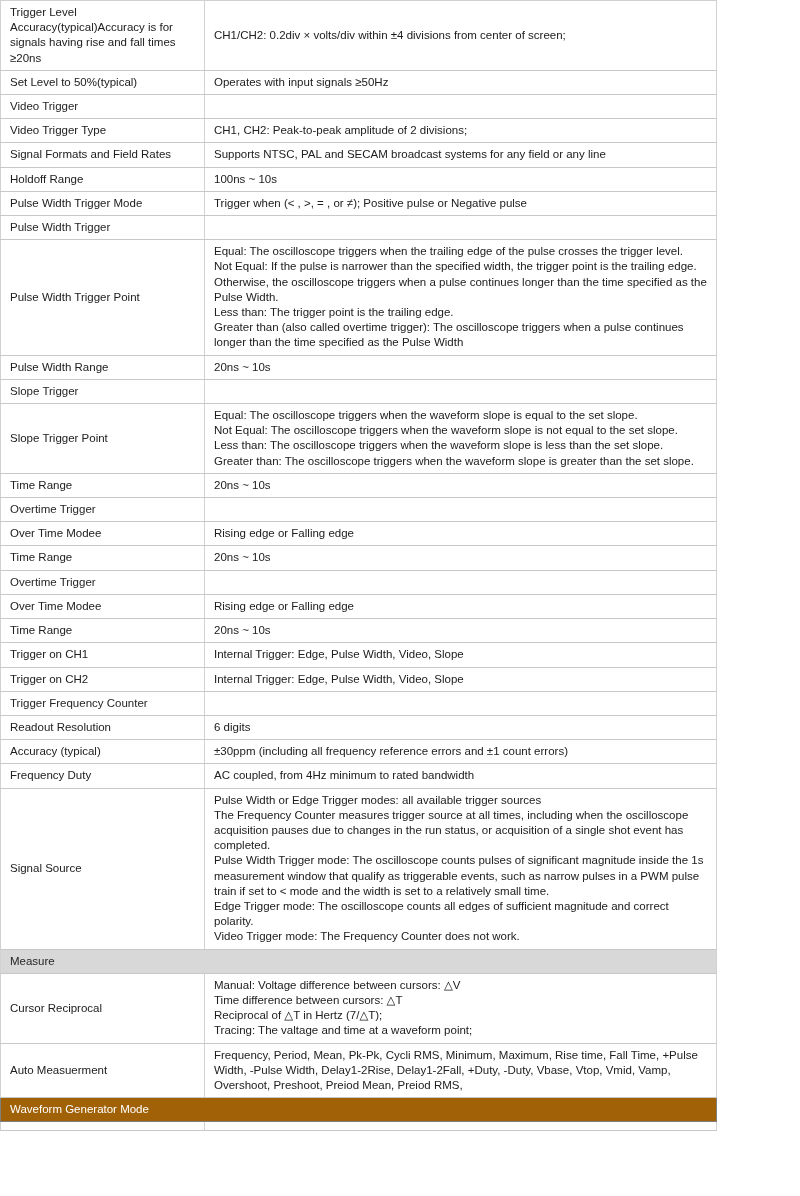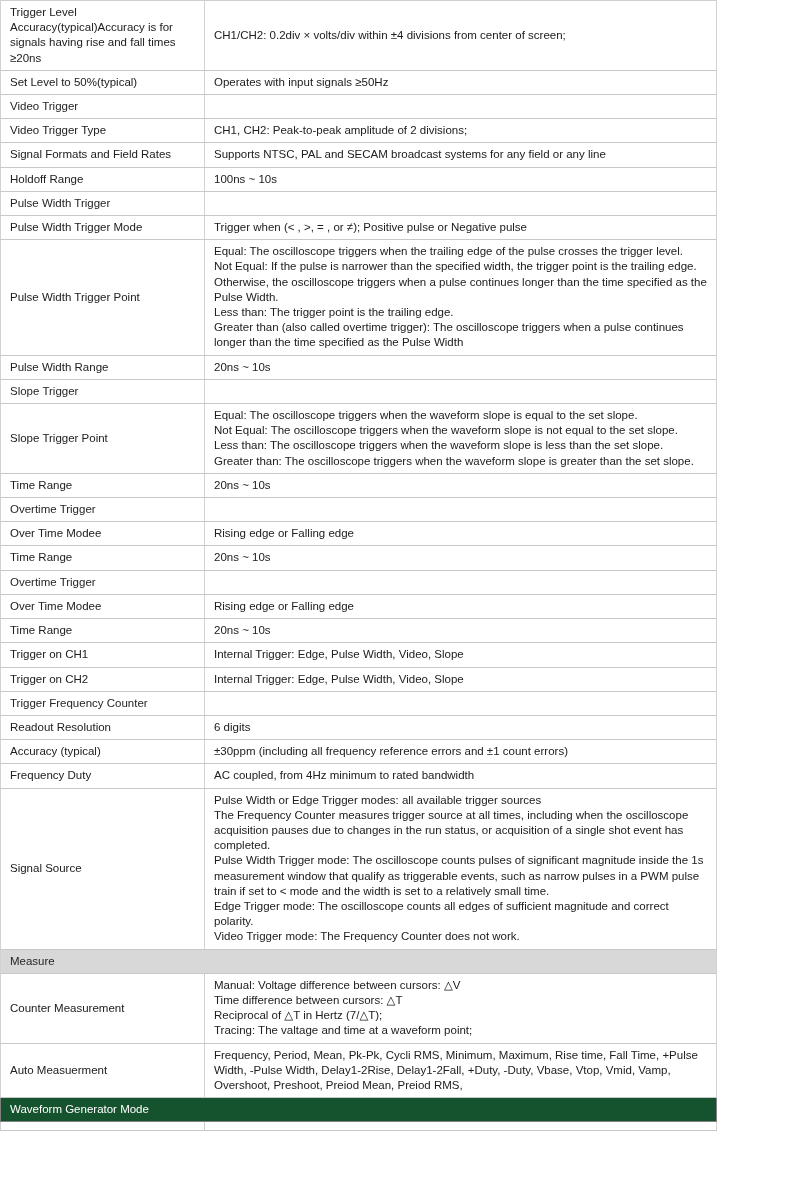--- a/index.html
+++ b/index.html
@@ -54,21 +54,21 @@
     color: #252525;
   }
   td.section-blank {
     background: #ffffff;
   }
   tr.section-full td {
     background: #d8d8d8;
     color: #252525;
   }
   tr.section-dark td {
-    background: #14532d;
+    background: #a16207;
     color: #ffffff;
     border-color: #808080;
     margin-top: 36px;
   }
   td.tall { padding-top: 6px; padding-bottom: 6px; }
 </style>
 </head>
 <body>
 
 <div class="spec-wrap">
@@ -96,26 +96,26 @@
         </tr>
         <tr>
           <td class="label">Signal Formats and Field Rates</td>
           <td class="value">Supports NTSC, PAL and SECAM broadcast systems for any field or any line</td>
         </tr>
         <tr>
           <td class="label">Holdoff Range</td>
           <td class="value">100ns ~ 10s</td>
         </tr>
         <tr>
-          <td class="label section-label">Pulse Width Trigger</td>
-          <td class="value section-blank"></td>
-        </tr>
-        <tr>
           <td class="label">Pulse Width Trigger Mode</td>
           <td class="value">Trigger when (&lt; , &gt;, = , or ≠); Positive pulse or Negative pulse</td>
+        </tr>
+        <tr>
+          <td class="label section-label">Pulse Width Trigger</td>
+          <td class="value section-blank"></td>
         </tr>
         <tr>
           <td class="label tall">Pulse Width Trigger Point</td>
           <td class="value tall">Equal: The oscilloscope triggers when the trailing edge of the pulse crosses the trigger level.
 Not Equal: If the pulse is narrower than the specified width, the trigger point is the trailing edge. Otherwise, the oscilloscope triggers when a pulse continues longer than the time specified as the Pulse Width.
 Less than: The trigger point is the trailing edge.
 Greater than (also called overtime trigger): The oscilloscope triggers when a pulse continues longer than the time specified as the Pulse Width</td>
         </tr>
         <tr>
           <td class="label">Pulse Width Range</td>
@@ -189,21 +189,21 @@
           <td class="value tall">Pulse Width or Edge Trigger modes: all available trigger sources
 The Frequency Counter measures trigger source at all times, including when the oscilloscope acquisition pauses due to changes in the run status, or acquisition of a single shot event has completed.
 Pulse Width Trigger mode: The oscilloscope counts pulses of significant magnitude inside the 1s measurement window that qualify as triggerable events, such as narrow pulses in a PWM pulse train if set to &lt; mode and the width is set to a relatively small time.
 Edge Trigger mode: The oscilloscope counts all edges of sufficient magnitude and correct polarity.
 Video Trigger mode: The Frequency Counter does not work.</td>
         </tr>
         <tr class="section-full">
           <td colspan="2">Measure</td>
         </tr>
         <tr>
-          <td class="label tall">Counter Measurement</td>
+          <td class="label tall">Cursor Reciprocal</td>
           <td class="value tall">Manual: Voltage difference between cursors: △V
           Time difference between cursors: △T
           Reciprocal of △T in Hertz (7/△T);
 Tracing: The valtage and time at a waveform point;</td>
         </tr>
         <tr>
           <td class="label">Auto Measuerment</td>
           <td class="value">Frequency, Period, Mean, Pk-Pk, Cycli RMS, Minimum, Maximum, Rise time, Fall Time, +Pulse Width, -Pulse Width, Delay1-2Rise, Delay1-2Fall, +Duty, -Duty, Vbase, Vtop, Vmid, Vamp, Overshoot, Preshoot, Preiod Mean, Preiod RMS,</td>
         </tr>
         <tr class="section-dark">

